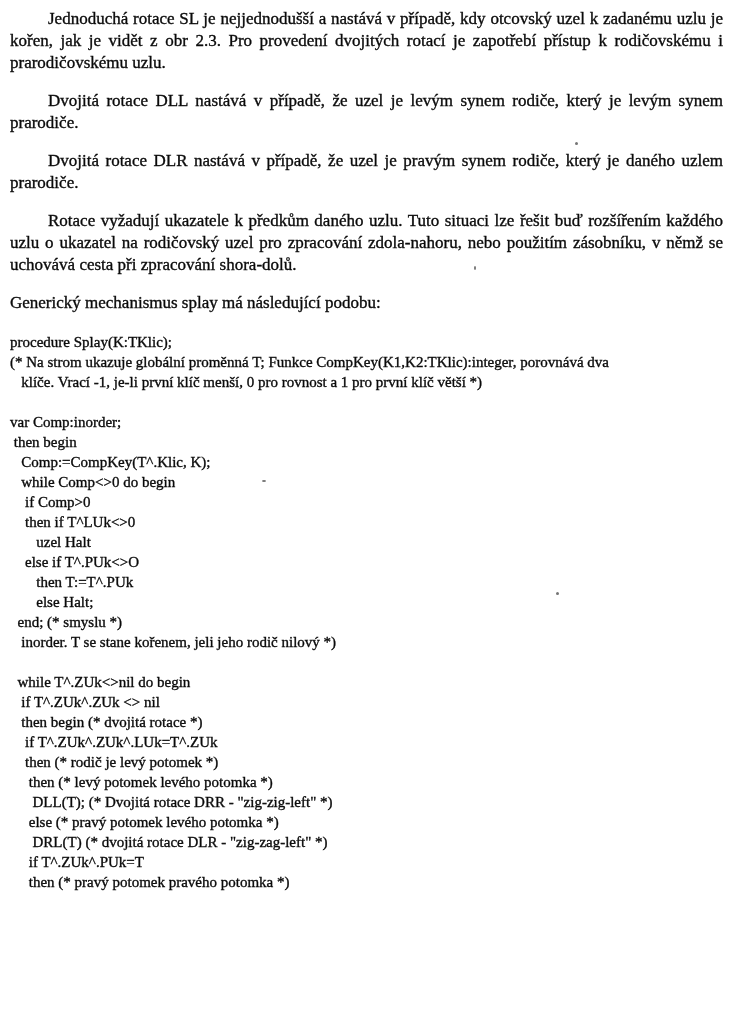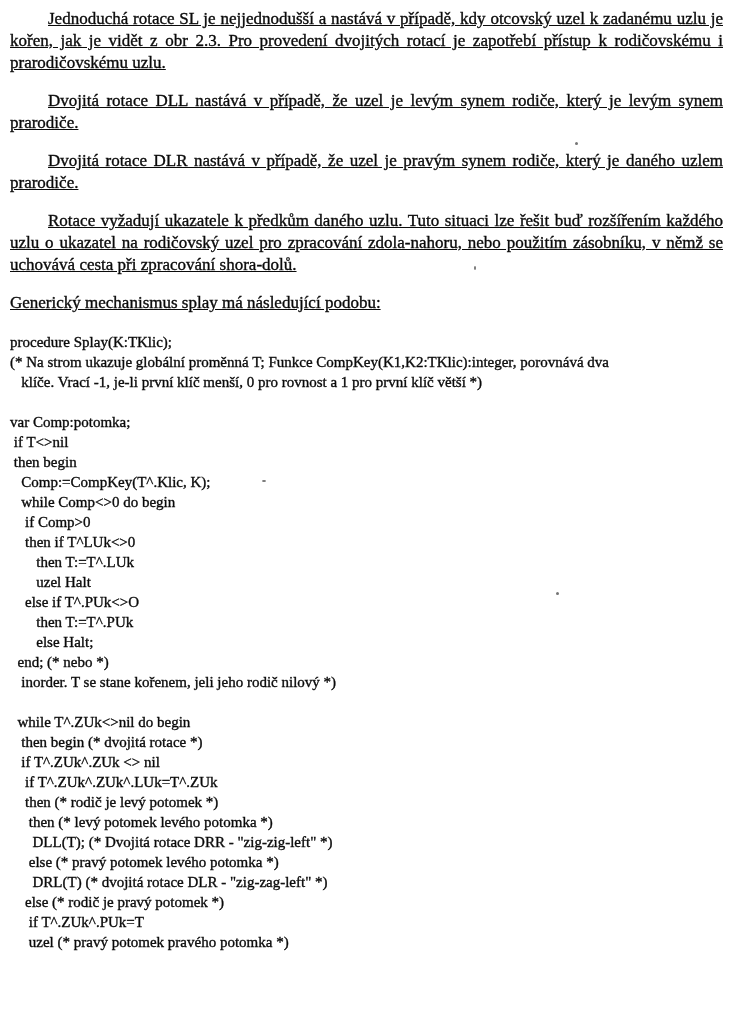--- a/index.html
+++ b/index.html
@@ -14,27 +14,25 @@
     font-family: "Liberation Serif", "DejaVu Serif", serif;
     color: #0b0b0b;
     -webkit-text-stroke: 0.35px #0b0b0b; 
   }
   .para {
     margin: 0 0 16px 0;
     text-indent: 38px;
     text-align: justify;
     font-size: 17px;
     line-height: 22px;
-    text-decoration: underline;
   }
   .intro {
     margin: 4px 0 18px 0;
     font-size: 17px;
     line-height: 22px;
-    text-decoration: underline;
   }
   .code-listing {
     font-size: 15px;
     line-height: 20px;
   }
   .code-line {
     white-space: pre;
     min-height: 20px;
   }
   
@@ -62,47 +60,44 @@
     <p class="para">Rotace vyžadují ukazatele k předkům daného uzlu. Tuto situaci lze řešit buď rozšířením každého uzlu o ukazatel na rodičovský uzel pro zpracování zdola-nahoru, nebo použitím zásobníku, v němž se uchovává cesta při zpracování shora-dolů.</p>
   </div>
 
 <p class="intro">Generický mechanismus splay má následující podobu:</p>
 
 <div class="code-listing">
     <div class="code-line">procedure Splay(K:TKlic);</div>
     <div class="code-line">(* Na strom ukazuje globální proměnná T; Funkce CompKey(K1,K2:TKlic):integer, porovnává dva</div>
     <div class="code-line">   klíče. Vrací -1, je-li první klíč menší, 0 pro rovnost a 1 pro první klíč větší *)</div>
     <div class="code-line">&nbsp;</div>
-    <div class="code-line">var Comp:potomka;</div>
-    <div class="code-line"> if T&lt;&gt;nil</div>
+    <div class="code-line">var Comp:inorder;</div>
     <div class="code-line"> then begin</div>
     <div class="code-line">   Comp:=CompKey(T^.Klic, K);</div>
     <div class="code-line">   while Comp&lt;&gt;0 do begin</div>
     <div class="code-line">    if Comp&gt;0</div>
     <div class="code-line">    then if T^LUk&lt;&gt;0</div>
-    <div class="code-line">       then T:=T^.LUk</div>
     <div class="code-line">       uzel Halt</div>
     <div class="code-line">    else if T^.PUk&lt;&gt;O</div>
     <div class="code-line">       then T:=T^.PUk</div>
     <div class="code-line">       else Halt;</div>
-    <div class="code-line">  end; (* nebo *)</div>
+    <div class="code-line">  end; (* smyslu *)</div>
     <div class="code-line">   inorder. T se stane kořenem, jeli jeho rodič nilový *)</div>
     <div class="code-line">&nbsp;</div>
     <div class="code-line">  while T^.ZUk&lt;&gt;nil do begin</div>
+    <div class="code-line">   if T^.ZUk^.ZUk &lt;&gt; nil</div>
     <div class="code-line">   then begin (* dvojitá rotace *)</div>
-    <div class="code-line">   if T^.ZUk^.ZUk &lt;&gt; nil</div>
     <div class="code-line">    if T^.ZUk^.ZUk^.LUk=T^.ZUk</div>
     <div class="code-line">    then (* rodič je levý potomek *)</div>
     <div class="code-line">     then (* levý potomek levého potomka *)</div>
     <div class="code-line">      DLL(T); (* Dvojitá rotace DRR - "zig-zig-left" *)</div>
     <div class="code-line">     else (* pravý potomek levého potomka *)</div>
     <div class="code-line">      DRL(T) (* dvojitá rotace DLR - "zig-zag-left" *)</div>
-    <div class="code-line">    else (* rodič je pravý potomek *)</div>
     <div class="code-line">     if T^.ZUk^.PUk=T</div>
-    <div class="code-line">     uzel (* pravý potomek pravého potomka *)</div>
+    <div class="code-line">     then (* pravý potomek pravého potomka *)</div>
   </div>
 
 <div>
   <span class="speck s1"></span>
   <span class="speck s2"></span>
   <span class="speck s3"></span>
   <span class="speck s4"></span>
   <span class="speck s5"></span>
 </div>
 

